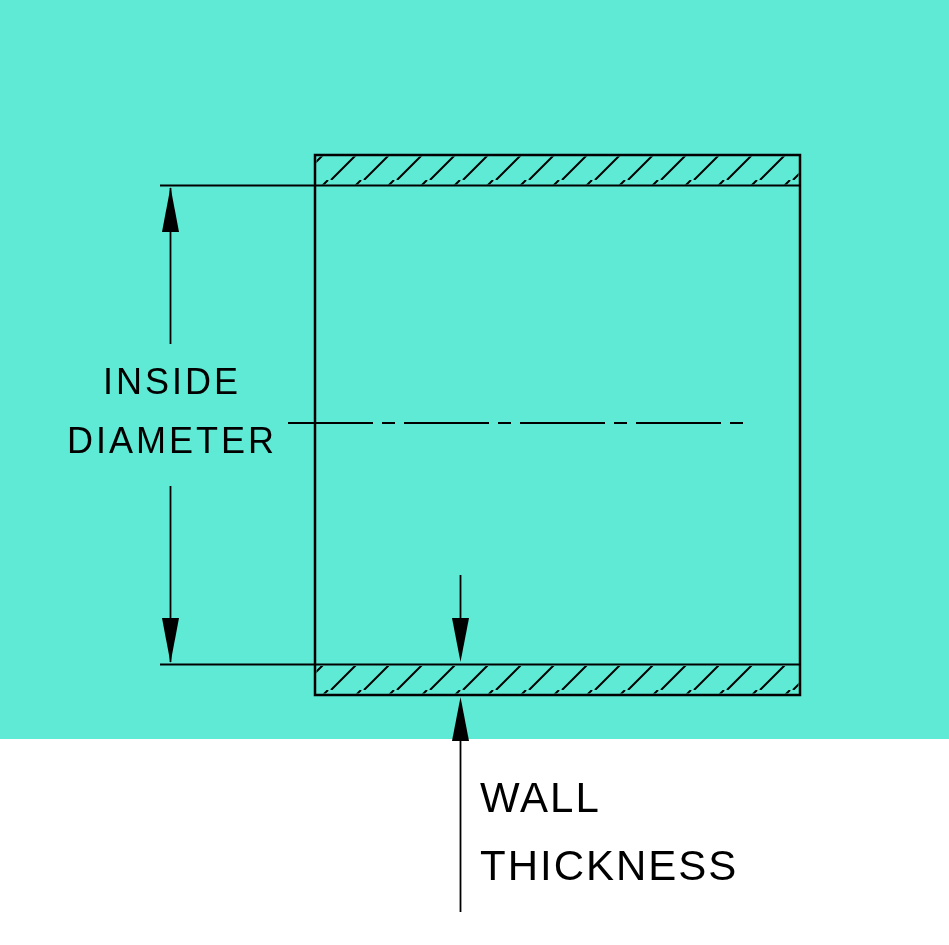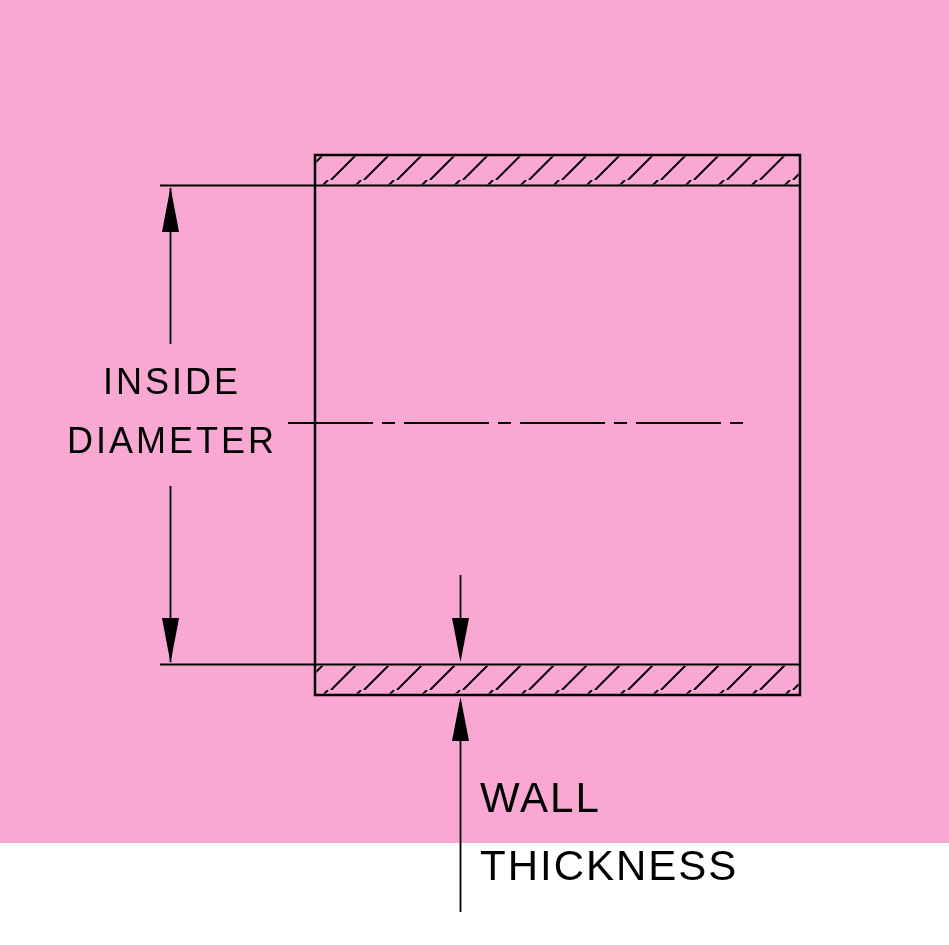--- a/index.html
+++ b/index.html
@@ -7,22 +7,22 @@
     padding: 0;
     background: #ffffff;
     width: 949px;
     height: 945px;
     overflow: hidden;
     font-family: "Liberation Sans", sans-serif;
   }
   .canvas {
     position: relative;
     width: 949px;
-    height: 843px;
-    background: #f9a8d4;
+    height: 739px;
+    background: #5eead4;
   }
   svg text {
     font-family: "Liberation Sans", "DejaVu Sans", sans-serif;
     fill: #000000;
   }
   .dim-label {
     font-size: 36px;
     letter-spacing: 3px;
   }
   .callout-label {

